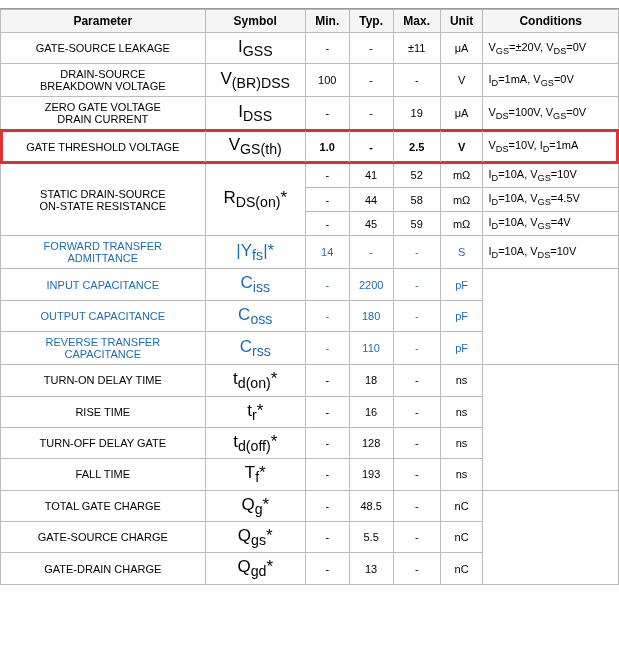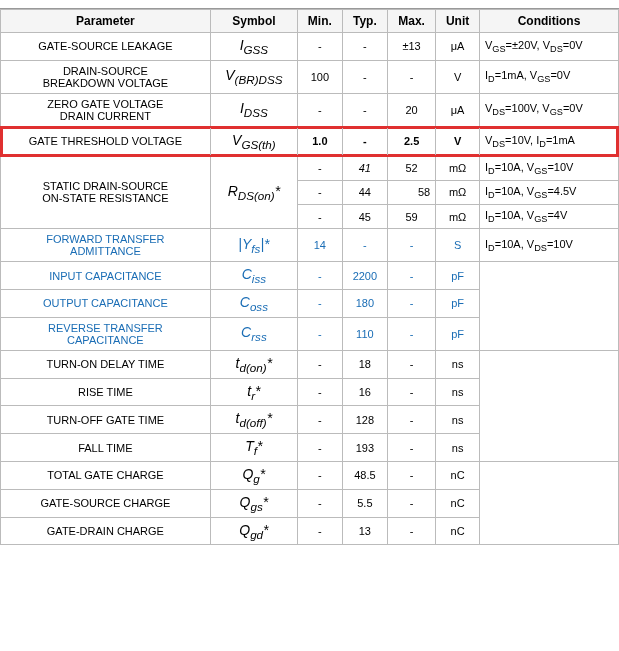--- a/index.html
+++ b/index.html
@@ -33,22 +33,21 @@
     }
     td.param-col {
       text-align: center;
       font-size: 11px;
       color: #000;
     }
     td.param-col.blue {
       color: #1a6db5;
     }
     td.symbol-col {
-      font-style: italic;
-      font-size: 14px;
+      font-size: 17px;
       color: #000;
     }
     td.symbol-col.blue {
       color: #1a6db5;
     }
     td.conditions-col {
       text-align: left;
       font-size: 11px;
     }
   </style>
@@ -70,64 +69,64 @@
       <th>Unit</th>
       <th>Conditions</th>
     </tr>
   </thead>
   <tbody id="table-body">
   <tr>
         <td class="param-col">GATE-SOURCE LEAKAGE</td>
         <td class="symbol-col">I<sub>GSS</sub></td>
         <td style="color: rgb(0, 0, 0);">-</td>
         <td style="color: rgb(0, 0, 0);">-</td>
-        <td style="color: rgb(0, 0, 0);">±13</td>
+        <td style="color: rgb(0, 0, 0);">±11</td>
         <td style="color: rgb(0, 0, 0);">μA</td>
         <td class="conditions-col">V<sub>GS</sub>=±20V, V<sub>DS</sub>=0V</td>
       </tr>
       <tr>
         <td class="param-col">DRAIN-SOURCE<br>BREAKDOWN VOLTAGE</td>
         <td class="symbol-col">V<sub>(BR)DSS</sub></td>
         <td style="color: rgb(0, 0, 0);">100</td>
         <td style="color: rgb(0, 0, 0);">-</td>
         <td style="color: rgb(0, 0, 0);">-</td>
         <td style="color: rgb(0, 0, 0);">V</td>
         <td class="conditions-col">I<sub>D</sub>=1mA, V<sub>GS</sub>=0V</td>
       </tr>
       <tr>
         <td class="param-col">ZERO GATE VOLTAGE<br>DRAIN CURRENT</td>
         <td class="symbol-col">I<sub>DSS</sub></td>
         <td style="color: rgb(0, 0, 0);">-</td>
         <td style="color: rgb(0, 0, 0);">-</td>
-        <td style="color: rgb(0, 0, 0);">20</td>
+        <td style="color: rgb(0, 0, 0);">19</td>
         <td style="color: rgb(0, 0, 0);">μA</td>
         <td class="conditions-col">V<sub>DS</sub>=100V, V<sub>GS</sub>=0V</td>
       </tr>
       <tr style="outline: rgb(224, 48, 48) solid 2px; outline-offset: -1px; box-shadow: rgb(224, 48, 48) 0px 2px 0px inset, rgb(224, 48, 48) 0px -2px 0px inset; border-top: 2px solid rgb(224, 48, 48); border-bottom: 2px solid rgb(224, 48, 48);">
         <td class="param-col" style="box-shadow: rgb(224, 48, 48) 2px 0px 0px inset;">GATE THRESHOLD VOLTAGE</td>
         <td class="symbol-col">V<sub>GS(th)</sub></td>
         <td style="color: rgb(0, 0, 0); font-weight: bold; margin-top: 16px;">1.0</td>
         <td style="color: rgb(0, 0, 0); font-weight: bold;">-</td>
         <td style="color: rgb(0, 0, 0); font-weight: bold;">2.5</td>
         <td style="color: rgb(0, 0, 0); font-weight: bold;">V</td>
         <td class="conditions-col" style="box-shadow: rgb(224, 48, 48) -2px 0px 0px inset;">V<sub>DS</sub>=10V, I<sub>D</sub>=1mA</td>
       </tr>
       <tr>
         <td rowspan="3" class="param-col">STATIC DRAIN-SOURCE<br>ON-STATE RESISTANCE</td>
         <td rowspan="3" class="symbol-col">R<sub>DS(on)</sub>*</td>
         <td style="color: rgb(0, 0, 0);">-</td>
-        <td style="color: rgb(0, 0, 0); font-style: italic;">41</td>
+        <td style="color: rgb(0, 0, 0);">41</td>
         <td style="color: rgb(0, 0, 0);">52</td>
         <td style="color: rgb(0, 0, 0);">mΩ</td>
         <td class="conditions-col">I<sub>D</sub>=10A, V<sub>GS</sub>=10V</td>
       </tr>
       <tr>
         <td style="color: rgb(0, 0, 0);">-</td>
         <td style="color: rgb(0, 0, 0);">44</td>
-        <td style="color: rgb(0, 0, 0); text-align: right;">58</td>
+        <td style="color: rgb(0, 0, 0);">58</td>
         <td style="color: rgb(0, 0, 0);">mΩ</td>
         <td class="conditions-col">I<sub>D</sub>=10A, V<sub>GS</sub>=4.5V</td>
       </tr>
       <tr>
         <td style="color: rgb(0, 0, 0);">-</td>
         <td style="color: rgb(0, 0, 0);">45</td>
         <td style="color: rgb(0, 0, 0);">59</td>
         <td style="color: rgb(0, 0, 0);">mΩ</td>
         <td class="conditions-col">I<sub>D</sub>=10A, V<sub>GS</sub>=4V</td>
       </tr>
@@ -176,21 +175,21 @@
       </tr>
       <tr>
         <td class="param-col">RISE TIME</td>
         <td class="symbol-col">t<sub>r</sub>*</td>
         <td style="color: rgb(0, 0, 0);">-</td>
         <td style="color: rgb(0, 0, 0);">16</td>
         <td style="color: rgb(0, 0, 0);">-</td>
         <td style="color: rgb(0, 0, 0);">ns</td>
       </tr>
       <tr>
-        <td class="param-col">TURN-OFF GATE TIME</td>
+        <td class="param-col">TURN-OFF DELAY GATE</td>
         <td class="symbol-col">t<sub>d(off)</sub>*</td>
         <td style="color: rgb(0, 0, 0);">-</td>
         <td style="color: rgb(0, 0, 0);">128</td>
         <td style="color: rgb(0, 0, 0);">-</td>
         <td style="color: rgb(0, 0, 0);">ns</td>
       </tr>
       <tr>
         <td class="param-col">FALL TIME</td>
         <td class="symbol-col">T<sub>f</sub>*</td>
         <td style="color: rgb(0, 0, 0);">-</td>

